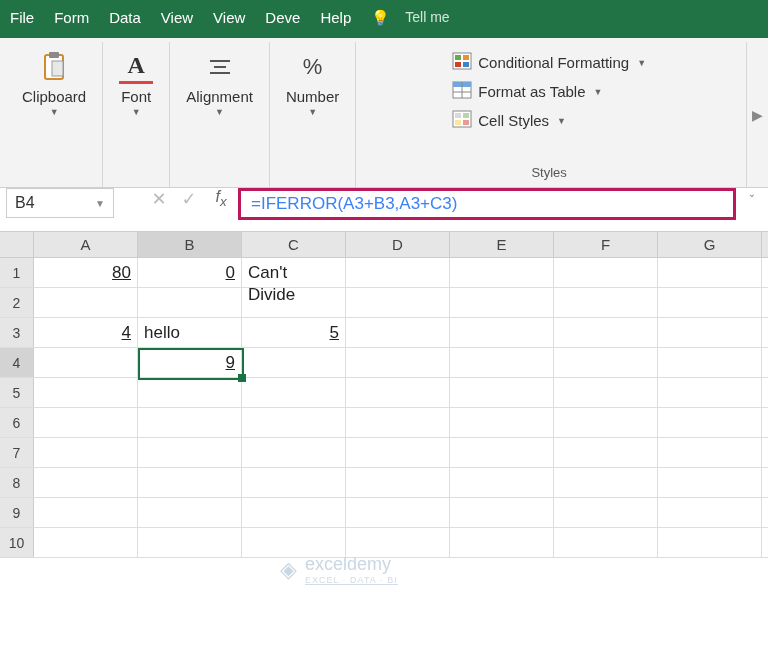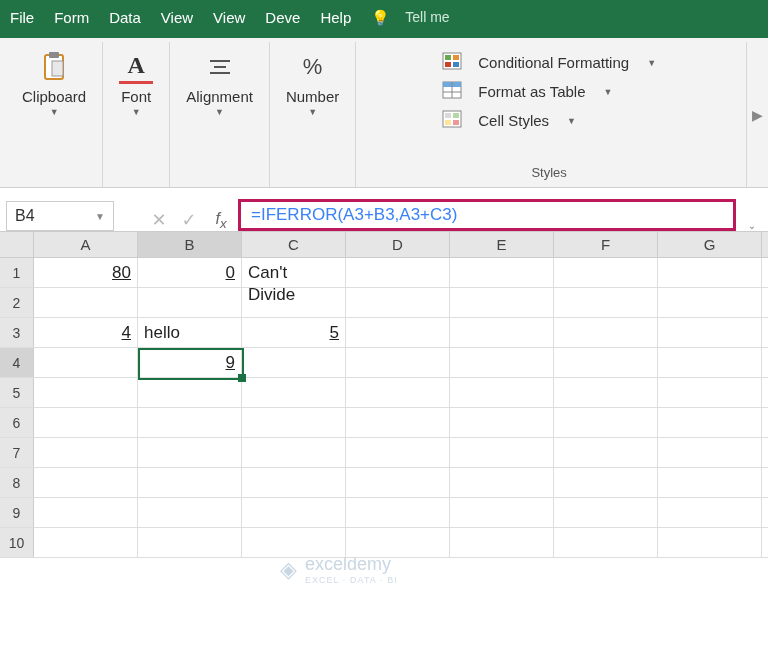--- a/index.html
+++ b/index.html
@@ -13,27 +13,27 @@
 .tellme { flex: 1; color: #d0e8dc; padding: 9px 6px; }
 
 .ribbon { background: #f3f3f3; border-bottom: 1px solid #d0d0d0; height: 150px; display: flex; align-items: stretch; padding: 4px 0 0 6px; }
 .group { border-right: 1px solid #d6d6d6; display: flex; flex-direction: column; align-items: center; justify-content: space-between; padding: 2px 12px 4px; }
 .big-btn { display: flex; flex-direction: column; align-items: center; padding: 6px 4px; cursor: pointer; }
 .big-btn .icon { width: 34px; height: 34px; display: flex; align-items: center; justify-content: center; font-size: 24px; }
 .big-btn .txt { font-size: 15px; color: #333; margin-top: 4px; text-align: center; }
 .big-btn .arrow { font-size: 9px; color: #666; margin-top: 2px; }
 
 .styles-group { flex: 1; padding-top: 6px; padding-left: 8px; }
-.styles-row { display: flex; align-items: center; gap: 16px; padding: 4px 2px; cursor: pointer; font-size: 15px; }
+.styles-row { display: flex; align-items: center; gap: 6px; padding: 4px 2px; cursor: pointer; font-size: 15px; }
 .styles-row .arrow { font-size: 9px; color: #666; margin-left: 2px; }
 .styles-footer { text-align: center; font-size: 13px; color: #555; padding: 6px 0 3px; }
 
 .scroll-right { width: 22px; border-left: 1px solid #d6d6d6; display: flex; align-items: center; justify-content: center; color: #888; font-size: 14px; cursor: pointer; }
 
-.fx-bar { background: #fff; border-bottom: 1px solid #ccc; height: 44px; display: flex; align-items: flex-end; padding: 0 6px; }
+.fx-bar { background: #fff; border-bottom: 1px solid #ccc; height: 44px; display: flex; align-items: flex-start; padding: 0 6px; }
 .namebox { width: 108px; height: 30px; border: 1px solid #ccc; background: #fff; display: flex; align-items: center; padding: 0 8px; font-size: 16px; color: #333; }
 .namebox .dd { margin-left: auto; color: #888; font-size: 10px; }
 .fx-sep { width: 30px; }
 .fx-ctrl { width: 30px; text-align: center; color: #bbb; font-size: 18px; cursor: pointer; }
 .fx-fx { width: 34px; text-align: center; color: #666; font-style: italic; font-size: 16px; }
 .fx-input { flex: 1; height: 32px; border: 3px solid #be185d; padding: 3px 10px; font-size: 17px; color: #3b82f6; margin-right: 6px; }
 .fx-drop { width: 20px; text-align: center; color: #888; font-size: 10px; }
 
 .grid-area { background: #fff; height: 413px; position: relative; }
 .col-headers { display: flex; height: 26px; border-bottom: 1px solid #ccc; background: #e6e6e6; }
@@ -46,21 +46,21 @@
 .row-hdr { width: 34px; border-right: 1px solid #ccc; background: #e6e6e6; text-align: center; font-size: 14px; color: #444; line-height: 30px; }
 .row-hdr.sel { background: #d3d3d3; }
 .cell { width: 104px; border-right: 1px solid #ddd; padding: 4px 6px; font-size: 17px; color: #222; line-height: 22px; }
 .cell.r { text-align: right; text-decoration: underline; }
 
 .active-cell { position: absolute; left: 138px; top: 116px; width: 106px; height: 32px; border: 2px solid #1a7243; pointer-events: none; }
 .fill-handle { position: absolute; right: -4px; bottom: -4px; width: 8px; height: 8px; background: #1a7243; }
 
 .watermark { position: absolute; left: 280px; top: 554px; color: #c9d7e3; font-size: 18px; display: flex; align-items: center; gap: 8px; pointer-events: none; }
 .watermark .cube { font-size: 22px; }
-.watermark small { font-size: 9px; letter-spacing: 1px; display: block; color: #d0dce6; }
+.watermark small { font-size: 9px; letter-spacing: 1px; display: block; color: #d0dce6; text-decoration: underline; }
 </style>
 </head>
 <body>
 
 <div class="tabs">
   <div class="tab">File</div>
   <div class="tab">Form</div>
   <div class="tab">Data</div>
   <div class="tab">View</div>
   <div class="tab">View</div>

